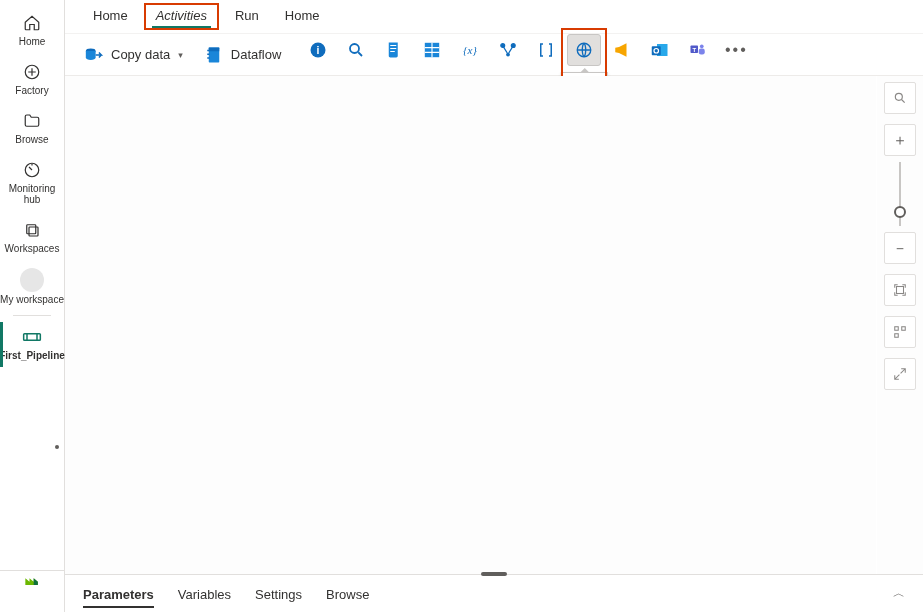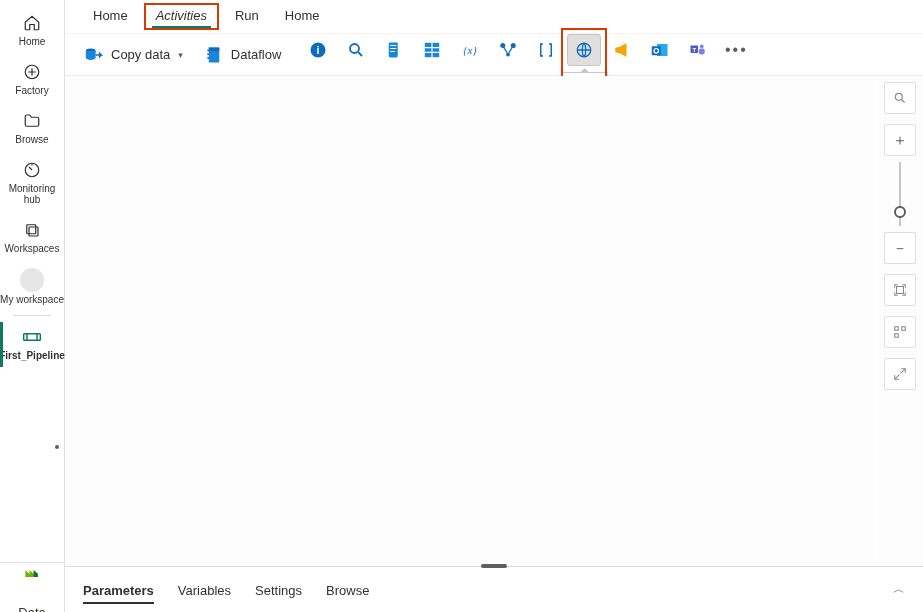--- a/index.html
+++ b/index.html
@@ -45,21 +45,21 @@
 
   
   .canvas-wrap { flex:1; display:flex; position:relative; background:#fdfdfd;}
   .canvas { flex:1; border-right:1px solid #fff; position:relative;}
   .canvas-tools { width: 46px; padding: 6px 6px; display:flex; flex-direction:column; gap:10px; align-items:center;}
   .ctool { width:32px; height:32px; border:1px solid #e1dfdd; border-radius:2px; display:flex; align-items:center; justify-content:center; background:#fff; cursor:pointer; color:#605e5c; font-size:15px;}
   .zoom-track { width:2px; height:64px; background:#c8c6c4; position:relative; margin: -4px 0;}
   .zoom-thumb { position:absolute; left:50%; transform:translate(-50%,-50%); top:78%; width:12px; height:12px; border:2px solid #605e5c; background:#fff; border-radius:50%;}
 
   
-  .bottom { border-top:1px solid #e1dfdd; display:flex; align-items:center; padding: 0 18px; height: 46px; gap: 24px; font-size: 13px; position:relative;}
+  .bottom { border-top:1px solid #e1dfdd; display:flex; align-items:center; padding: 0 18px; height: 38px; gap: 24px; font-size: 13px; position:relative;}
   .bot-handle { position:absolute; top:-3px; left:50%; transform:translateX(-50%); width:26px; height:4px; background:#605e5c; border-radius:2px; cursor:ns-resize;}
   .btab { padding: 14px 0 12px; cursor:pointer; position:relative; font-weight:400;}
   .btab.active { font-weight:600;}
   .btab.active::after { content:""; position:absolute; left:0; right:0; bottom:6px; height:2px; background:#323130;}
   .chev-up { margin-left:auto; font-size:12px; color:#605e5c; cursor:pointer;}
 
   svg { display:block; }
 </style>
 </head>
 <body>

